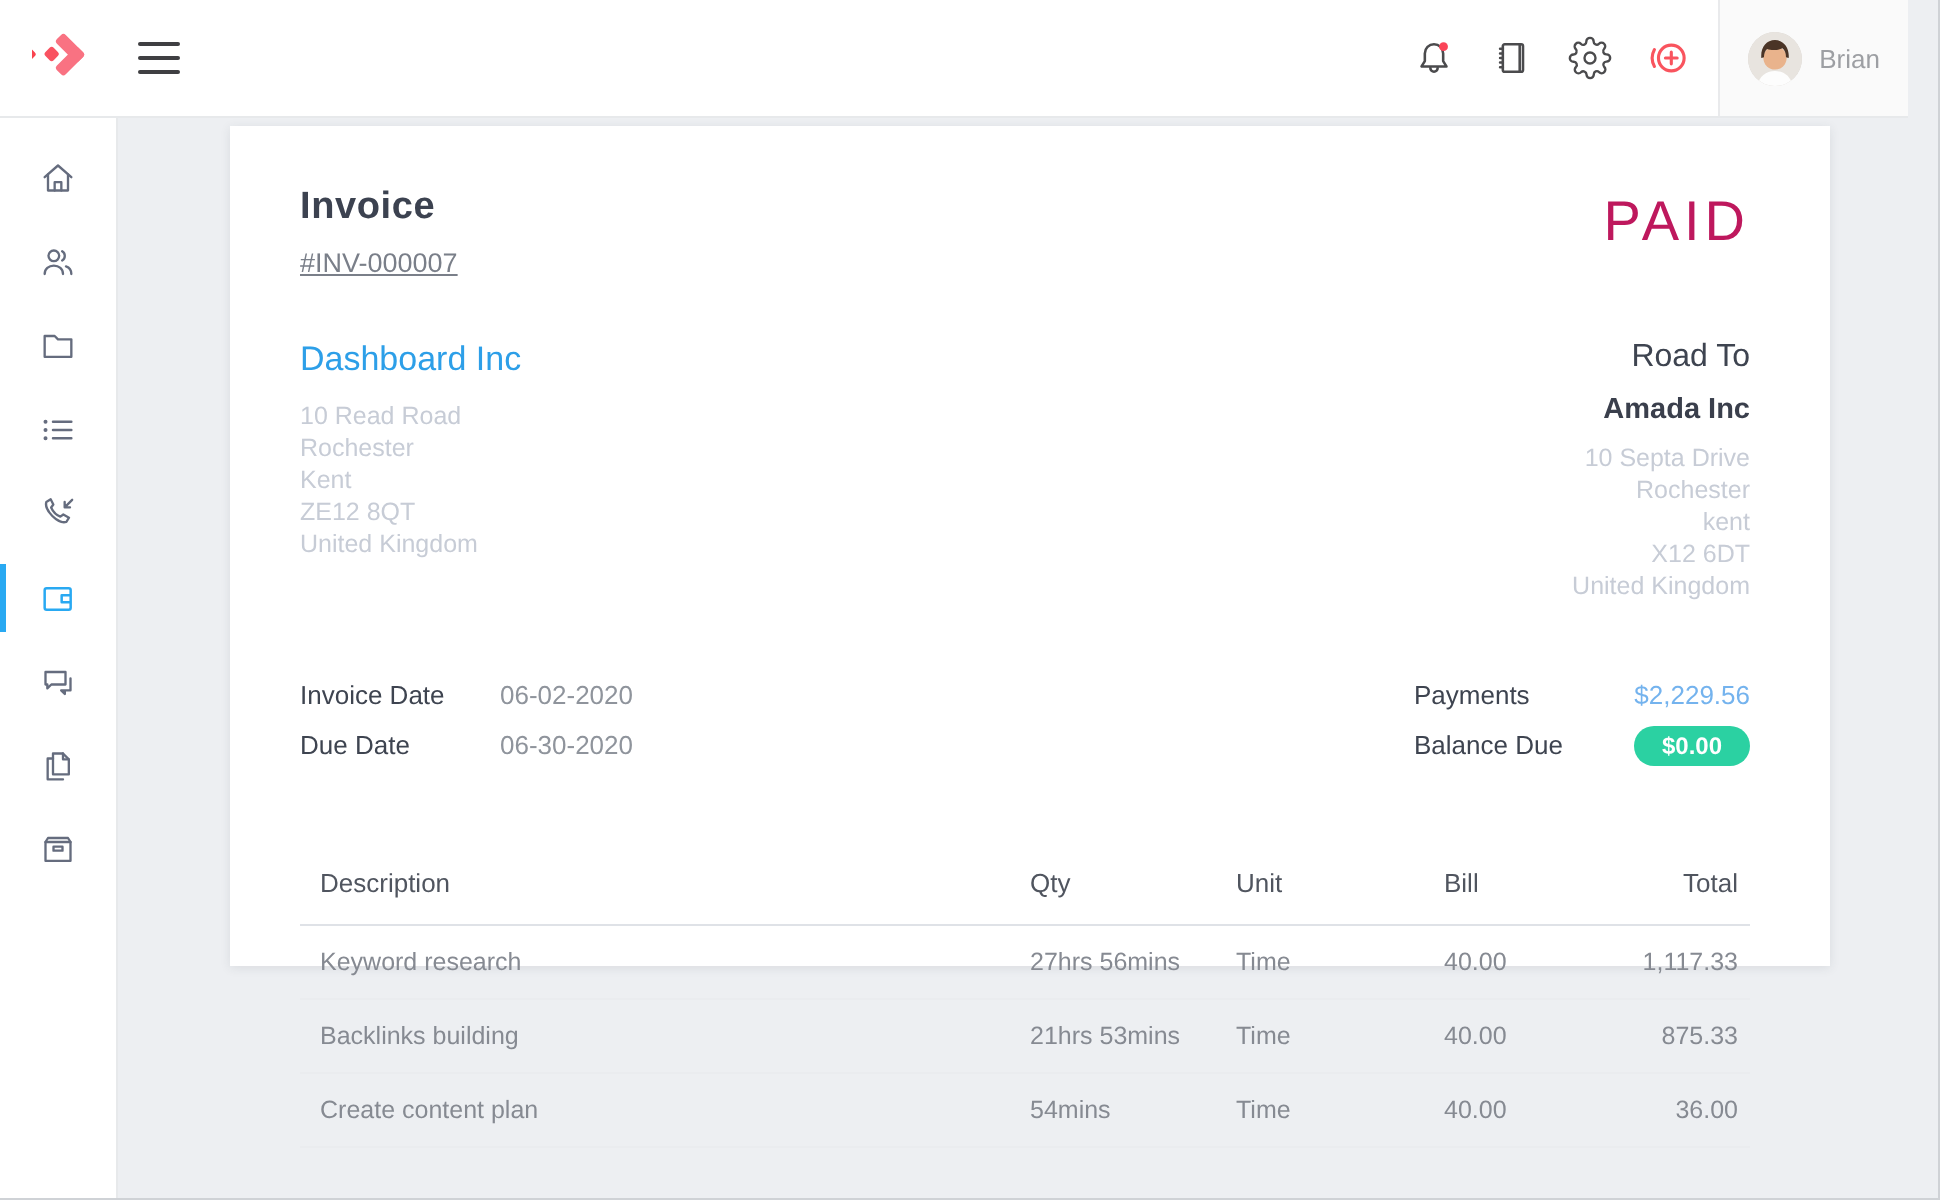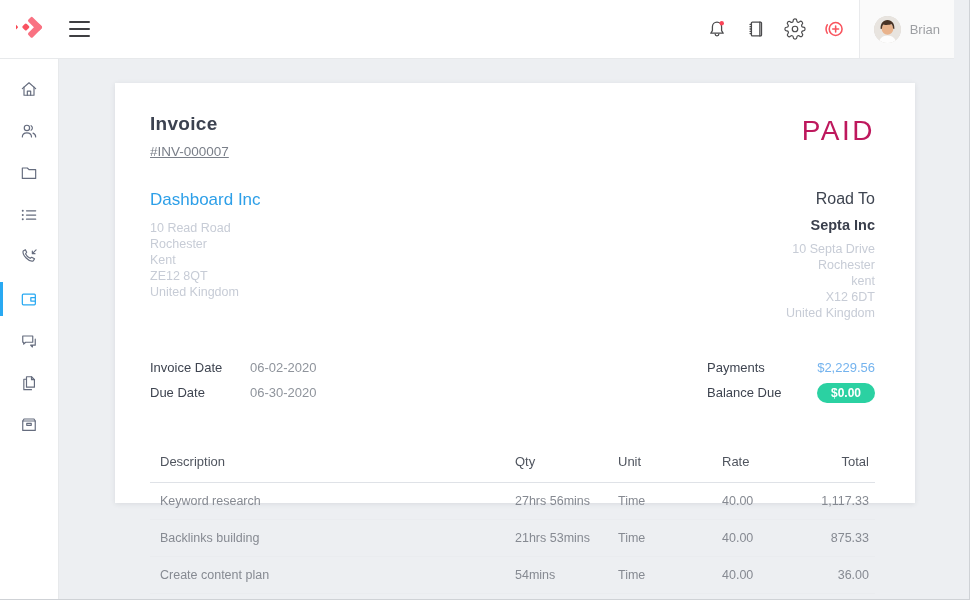--- a/index.html
+++ b/index.html
@@ -21,21 +21,21 @@
 
   
   .sidebar { position:absolute; top:59px; left:0; bottom:0; width:59px; background:#fff; border-right:1px solid #e7e9eb; padding-top:9px; z-index:4; }
   .nav-item { height:42px; display:flex; align-items:center; justify-content:center; color:#656c7e; position:relative; cursor:pointer; }
   .nav-item svg { width:20px; height:20px; }
   .nav-item.active { color:#29a9f2; }
   .nav-item.active::before { content:""; position:absolute; left:0; top:4px; bottom:4px; width:3px; background:#29a9f2; }
 
   
   .main { position:absolute; top:59px; left:60px; right:0; bottom:0; background:#edeff2; overflow:hidden; }
-  .card { width:800px; height:420px; margin:24px auto 0; background:#fff; box-shadow:0 1px 5px rgba(45,55,70,.10); padding:30px 40px 12px 35px; }
+  .card { width:800px; height:420px; margin:4px auto 0; background:#fff; box-shadow:0 1px 5px rgba(45,55,70,.10); padding:30px 40px 12px 35px; }
 
   .header-row { display:flex; justify-content:space-between; align-items:flex-start; }
   .inv-title { font-size:19px; font-weight:700; color:#3c4250; letter-spacing:.3px; }
   .inv-number { font-size:13.5px; color:#7a7f89; margin-top:9px;text-decoration:underline; }
   .status-stamp { font-size:28px; color:#be185d; letter-spacing:2.5px; line-height:1; margin-top:4px; }
 
   .addr-row { display:flex; justify-content:space-between; margin-top:31px; }
   .from-company { font-size:17px; color:#2d9fe8; cursor:pointer; }
   .addr-lines { margin-top:10px; font-size:12.5px; line-height:16px; color:#c7ccd6; }
   .billto { text-align:right; }
@@ -203,21 +203,21 @@
         <div class="addr-lines">
             <div>10 Read Road</div>
             <div>Rochester</div>
             <div>Kent</div>
             <div>ZE12 8QT</div>
             <div>United Kingdom</div>
           </div>
       </div>
       <div class="billto">
         <div class="billto-label">Road To</div>
-        <div class="billto-company">Septa Inc</div>
+        <div class="billto-company">Amada Inc</div>
         <div class="addr-lines">
             <div>10 Septa Drive</div>
             <div>Rochester</div>
             <div>kent</div>
             <div>X12 6DT</div>
             <div>United Kingdom</div>
           </div>
       </div>
     </div>
 
@@ -251,21 +251,21 @@
             <col class="c-qty">
             <col class="c-unit">
             <col class="c-rate">
             <col class="c-total">
         </colgroup>
         <thead>
             <tr>
               <th>Description</th>
               <th>Qty</th>
               <th>Unit</th>
-              <th>Rate</th>
+              <th>Bill</th>
               <th>Total</th>
             </tr>
           </thead>
         <tbody>
             <tr>
               <td>Keyword research</td>
               <td>27hrs 56mins</td>
               <td>Time</td>
               <td>40.00</td>
               <td>1,117.33</td>

